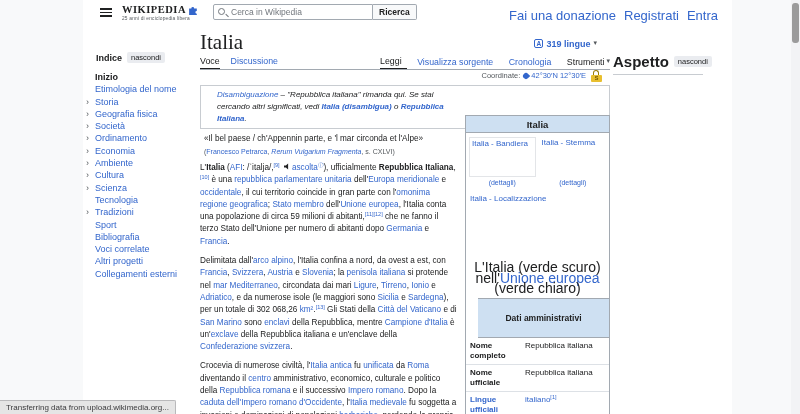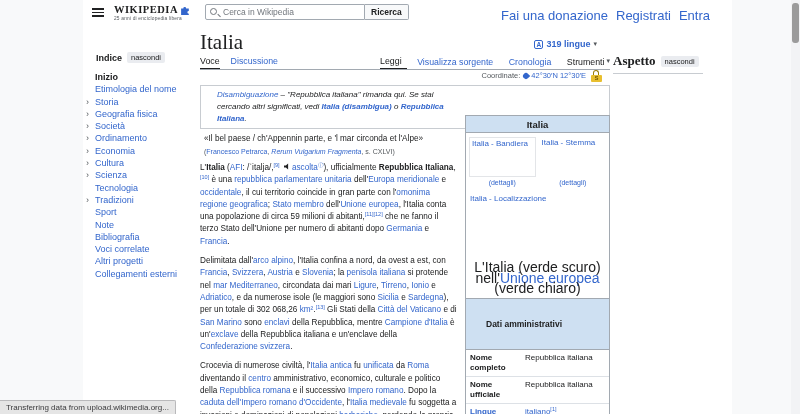--- a/index.html
+++ b/index.html
@@ -8,21 +8,21 @@
   .page { position:absolute; left:83px; top:0; width:649px; height:414px; background:#fff; overflow:hidden; }
 
   .lk { color:#3366cc; cursor:pointer; }
   .b { font-weight:bold; }
   .i { font-style:italic; }
   .sup { font-size:5.5px; position:relative; top:-3px; }
   .spk { display:inline-block; width:7px; height:7px; background:#202122; margin:0 1px 0 2px;
     clip-path:polygon(0 35%,28% 35%,60% 8%,60% 92%,28% 65%,0 65%); }
 
   
-  .hdr { position:absolute; left:0; top:0; width:100%; height:26px; background:#fff; }
+  .hdr { position:absolute; left:8px; top:0; width:100%; height:26px; background:#fff; }
   .burger { position:absolute; left:9px; top:8px; width:12px; height:9px; cursor:pointer; }
   .burger i { display:block; height:1.5px; background:#202122; margin-bottom:2.2px; }
   .logo { position:absolute; left:31px; top:4px; cursor:pointer; }
   .logo-top { display:flex; align-items:center; gap:2px; }
   .logo-word { font-family:"Liberation Serif", serif; font-weight:bold; font-size:10.5px; letter-spacing:.5px; }
   .logo-tag { font-size:4.8px; color:#54595d; margin-top:1px; letter-spacing:.2px; }
   .search-wrap { position:absolute; left:122px; top:4px; display:flex; }
   .search-box { position:relative; width:160px; height:16px; border:1px solid #a2a9b1; border-radius:2px 0 0 2px; background:#fff; }
   .search-box input { position:absolute; left:17px; top:0; width:140px; height:14px; border:0; outline:none;
     font-size:8.5px; color:#202122; font-family:"Liberation Sans", sans-serif; }
@@ -41,52 +41,52 @@
   .pill { font-size:7.5px; color:#202122; background:#eaecf0; border-radius:2px; padding:1px 4px; cursor:pointer; }
   .toc-item { display:flex; align-items:flex-start; line-height:12.3px; font-size:9px; cursor:pointer; }
   .toc-chev { width:9px; color:#54595d; font-size:9px; flex:none; }
   .toc-chev::before { content:"›"; }
   .toc-label { color:#3366cc; }
   .toc-label.cur { color:#202122; font-weight:bold; }
 
   
   .title-zone { position:absolute; left:117px; top:30px; width:410px; }
   .h1 { font-family:"Liberation Serif", serif; font-size:21px; font-weight:normal; color:#202122; }
-  .langs { position:absolute; right:135px; top:39px; display:flex; align-items:center; gap:3px; cursor:pointer; }
+  .langs { position:absolute; right:135px; top:39px; display:flex; gap:3px; cursor:pointer; }
   .lang-icon { display:inline-block; width:9px; height:9px; border:1px solid #3366cc; border-radius:2px;
     color:#3366cc; font-size:6.5px; font-weight:bold; text-align:center; line-height:8px; }
   .langs-label { color:#3366cc; font-size:9px; font-weight:bold; }
   .caret { color:#54595d; font-size:7px; }
   .caret::after { content:"▾"; }
   .tabs { position:absolute; left:117px; top:55px; width:410px; height:15px; border-bottom:1px solid #a2a9b1; }
   .tabs-l { position:absolute; left:0; bottom:0; display:flex; gap:11px; }
   .tabs-r { position:absolute; right:0; bottom:0; display:flex; gap:10px; align-items:center;margin-top:28px; }
   .tab { font-size:8.8px; color:#3366cc; padding-bottom:2px; cursor:pointer; white-space:nowrap; display:flex; gap:2px; align-items:flex-start;}
   .tab .tl.on2 { color:#202122; }
   .tab.on { color:#202122; border-bottom:1.5px solid #202122; }
 
   
   .aspetto { position:absolute; left:530px; top:53px; width:90px; border-bottom:1px solid #c8ccd1; padding-bottom:4px;
     display:flex; gap:5px; align-items:center; }
-  .aspetto-title { font-size:13px; font-weight:bold;font-family:Liberation Serif, serif; }
+  .aspetto-title { font-size:15px; font-weight:bold; }
 
   
   .content { position:absolute; left:117px; top:70px; width:410px; }
   .coords { text-align:right; font-size:7.5px; color:#54595d; height:15px; padding-right:8px; }
   .coords .val { color:#3366cc; cursor:pointer; }
   .pin { display:inline-block; width:6px; height:6px; background:#36c; border-radius:50% 50% 50% 0;
     transform:rotate(-135deg); margin:0 2px -1px 3px; }
   .padlock { display:inline-block; position:relative; width:11px; height:12px; margin-left:5px; vertical-align:-4px; }
   .padlock .sh { position:absolute; left:2px; top:0; width:6px; height:6px; border:1.4px solid #9a7d0a; border-bottom:0; border-radius:3px 3px 0 0; }
   .padlock .bd { position:absolute; left:0; top:5px; width:11px; height:7px; background:#e8bf2f; border-radius:1px;
     font-size:5.5px; font-weight:bold; color:#6b5200; text-align:center; line-height:7px; }
 
   .infobox { float:right; clear:right; width:145px; margin:30px 0 6px 8px; border:1px solid #a2a9b1; background:#fff; font-size:8px; }
   .ib-hd { background:#cee0f2; text-align:center; font-weight:bold; padding:2.5px 2px; font-size:9.5px; border-bottom:1px solid #a2a9b1; }
-  .ib-hd2 { background:#cee0f2; font-weight:bold; padding:20px; font-size:8.5px; border-top:1px solid #a2a9b1; border-bottom:1px solid #a2a9b1; }
+  .ib-hd2 { background:#cee0f2; text-align:center; font-weight:bold; padding:14px; font-size:8.5px; border-top:1px solid #a2a9b1; border-bottom:1px solid #a2a9b1;margin-left:12px; }
   .ib-flags { display:flex; padding:4px 3px 2px; gap:4px; }
   .ib-fcell { flex:1; text-align:center; }
   .ib-fbox { height:40px; text-align:left; padding:1px 2px; font-size:8px; line-height:10px; }
   .ib-fbox.framed { border:1px solid #e3e5e8; }
   .ib-det { font-size:7px; color:#3366cc; margin:2px 0 3px; cursor:pointer; }
   .ib-map { padding:3px 4px; }
   .ib-map-space { height:56px; }
   .ib-caption { text-align:center; font-size:14px; line-height:10.5px; padding:0 6px 4px; }
   .ib-row { display:grid; grid-template-columns:56px 1fr; border-top:1px solid #dde1e6; padding:2px 0; }
   .ib-row:first-of-type { border-top:0; }
@@ -171,41 +171,41 @@
         <div class="toc-item">
           <span class="toc-chev"></span>
           <span class="toc-label">Ordinamento</span>
         </div>
         <div class="toc-item">
           <span class="toc-chev"></span>
           <span class="toc-label">Economia</span>
         </div>
         <div class="toc-item">
           <span class="toc-chev"></span>
+          <span class="toc-label">Ambiente</span>
+        </div>
+        <div class="toc-item">
+          <span class="toc-chev"></span>
           <span class="toc-label">Cultura</span>
         </div>
         <div class="toc-item">
           <span class="toc-chev"></span>
           <span class="toc-label">Scienza</span>
         </div>
         <div class="toc-item">
           <span class="toc-chev" style="visibility: hidden;"></span>
           <span class="toc-label">Tecnologia</span>
         </div>
         <div class="toc-item">
           <span class="toc-chev"></span>
           <span class="toc-label">Tradizioni</span>
         </div>
         <div class="toc-item">
           <span class="toc-chev" style="visibility: hidden;"></span>
           <span class="toc-label">Sport</span>
-        </div>
-        <div class="toc-item">
-          <span class="toc-chev" style="visibility: hidden;"></span>
-          <span class="toc-label">Note</span>
         </div>
         <div class="toc-item">
           <span class="toc-chev" style="visibility: hidden;"></span>
           <span class="toc-label">Bibliografia</span>
         </div>
         <div class="toc-item">
           <span class="toc-chev" style="visibility: hidden;"></span>
           <span class="toc-label">Voci correlate</span>
         </div>
         <div class="toc-item">

